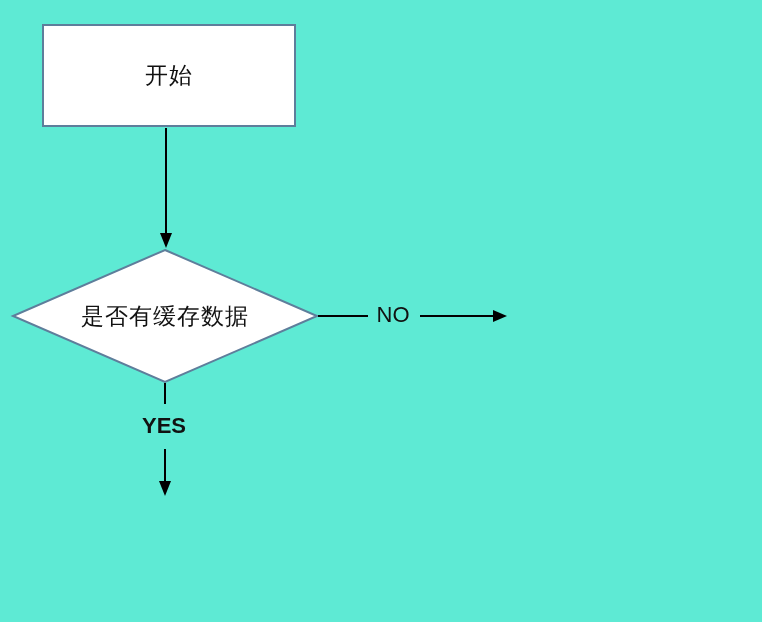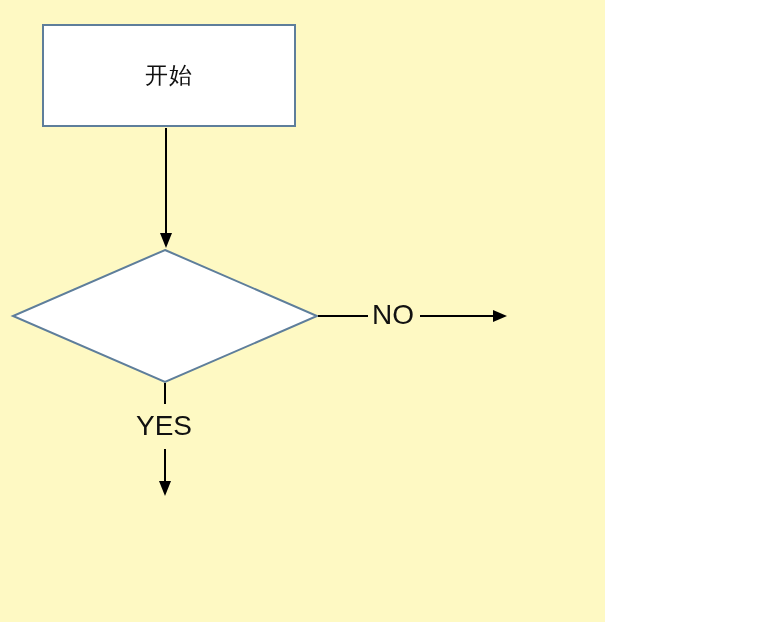--- a/index.html
+++ b/index.html
@@ -3,22 +3,22 @@
 <meta charset="utf-8">
 <style>
   * { margin: 0; padding: 0; box-sizing: border-box; }
   html, body {
     width: 762px; height: 622px;
     font-family: "Liberation Sans", "DejaVu Sans", sans-serif;
     background: #ffffff;
   }
   .canvas {
     position: relative;
-    width: 605px; height: 622px;
-    background: #fef9c3;
+    width: 762px; height: 622px;
+    background: #5eead4;
     overflow: hidden;
   }
   .connector-layer {
     position: absolute;
     left: 0; top: 0;
     width: 762px; height: 622px;
   }
   .node-rect {
     position: absolute;
     border: 2px solid #5e7e9b;
@@ -39,28 +39,28 @@
     width: 304px; height: 132px;
     display: flex;
     align-items: center;
     justify-content: center;
     font-size: 23px;
     color: #111111;
     letter-spacing: 1px;
   }
   .edge-label {
     position: absolute;
-    font-size: 28px;
+    font-size: 22px;
     color: #111111;
     transform: translate(-50%, -50%);
     background: transparent;
     white-space: nowrap;
   }
   .edge-label-no  { left: 393px; top: 315px; }
-  .edge-label-yes { left: 164px; top: 426px; }
+  .edge-label-yes { left: 164px; top: 426px; font-weight: bold; }
 </style>
 </head>
 <body>
 
 <div class="canvas">
 
   <svg class="connector-layer" width="762" height="622" viewBox="0 0 762 622" xmlns="http://www.w3.org/2000/svg">
 
     <polygon points="165,250 317,316 165,382 13,316" fill="#ffffff" stroke="#5e7e9b" stroke-width="2"></polygon>
 
@@ -73,19 +73,22 @@
 
     <line x1="165" y1="383" x2="165" y2="404" stroke="#000000" stroke-width="2"></line>
     <line x1="165" y1="449" x2="165" y2="482" stroke="#000000" stroke-width="2"></line>
     <polygon points="159,481 171,481 165,496" fill="#000000"></polygon>
   </svg>
 
   <div class="node-rect node-start">
     <span>开始</span>
   </div>
 
+  <div class="diamond-label">
+    <span>是否有缓存数据</span>
+  </div>
 
 
 
   <div class="edge-label edge-label-no">NO</div>
   <div class="edge-label edge-label-yes">YES</div>
 
 </div>
 
 </body></html>

